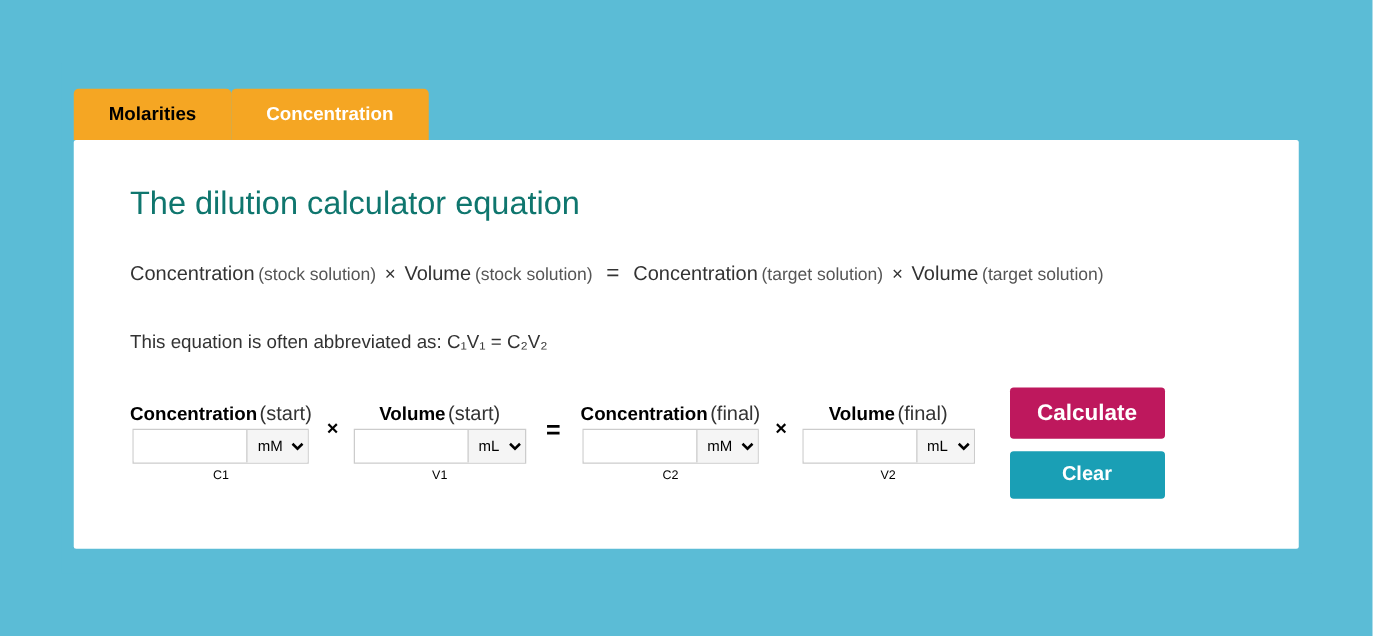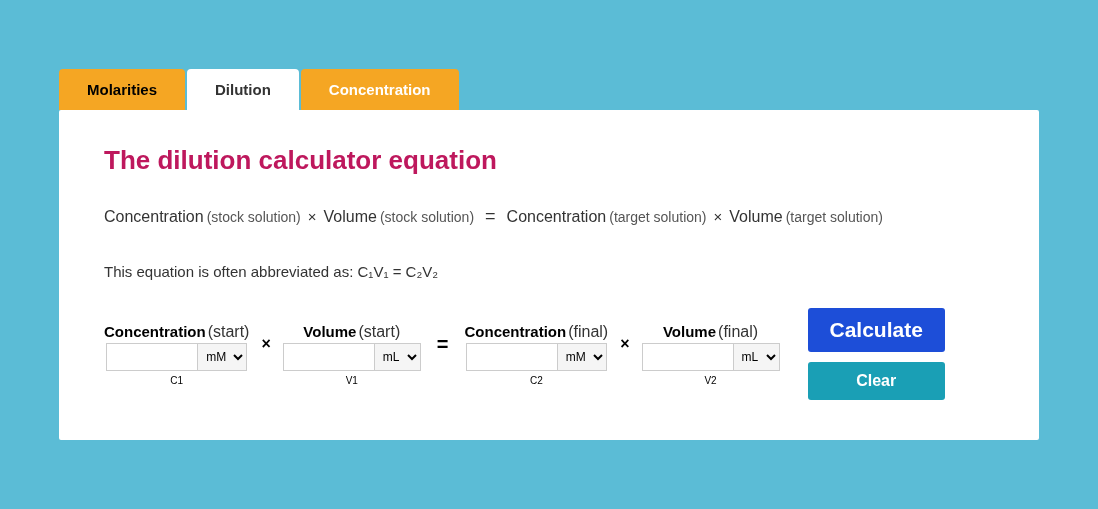--- a/index.html
+++ b/index.html
@@ -48,22 +48,22 @@
       border-radius: 4px 4px 0 0;
     }
     .content-card {
       background: white;
       border-radius: 2px;
       padding: 35px 45px 40px 45px;
       margin: 0 10px;
     }
     .card-title {
       font-size: 26px;
-      font-weight: bold;
-      color: #be185d;
+      font-weight: normal;
+      color: #0f766e;
       margin-bottom: 30px;
     }
     .equation-line {
       font-size: 15px;
       color: #333;
       margin-bottom: 10px;
       display: flex;
       align-items: baseline;
       flex-wrap: wrap;
       gap: 3px;
@@ -151,25 +151,25 @@
       padding-bottom: 20px;
     }
     .button-group {
       display: flex;
       flex-direction: column;
       gap: 10px;
       margin-left: 28px;
       padding-bottom: 0;
     }
     .btn-calculate {
-      background-color: #1d4ed8;
+      background-color: #be185d;
       color: white;
       border: none;
       padding: 10px 22px;
-      font-size: 21px;
+      font-size: 18px;
       font-weight: bold;
       border-radius: 3px;
       cursor: pointer;
       min-width: 110px;
     }
     .btn-clear {
       background-color: #1a9fb5;
       color: white;
       border: none;
       padding: 10px 22px;
@@ -179,21 +179,20 @@
       cursor: pointer;
       min-width: 110px;
     }
   </style>
 </head>
 <body>
 
 <div class="outer-wrapper">
   <div class="tab-bar">
     <button class="tab tab-molarities">Molarities</button>
-    <button class="tab tab-dilution">Dilution</button>
     <button class="tab tab-concentration">Concentration</button>
   </div>
   <div class="content-card">
     <div class="card-title">The dilution calculator equation</div>
 
     <div class="equation-line">
       <span class="main-word">Concentration</span>
       <span class="sub-text">(stock solution)</span>
       <span class="operator">×</span>
       <span class="main-word">Volume</span>

